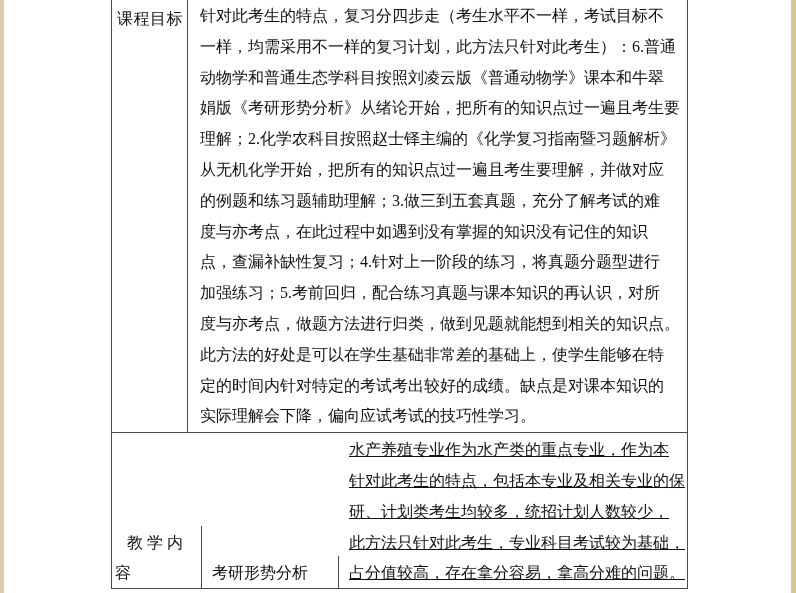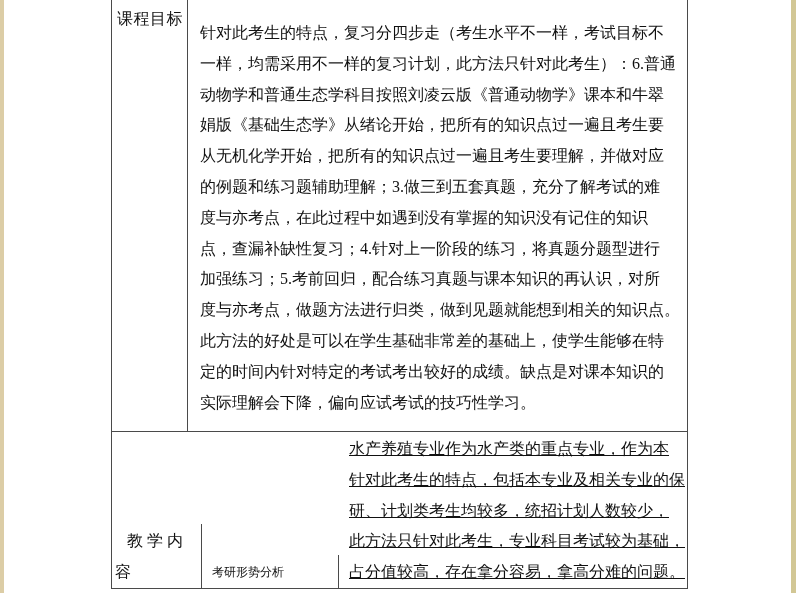--- a/index.html
+++ b/index.html
@@ -23,25 +23,25 @@
     background:#ffffff;
   }
   .trow{display:flex;box-sizing:border-box;}
   #row-objectives{height:434px;border-bottom:1.5px solid #4a4a4a;}
   #row-content{flex:1;align-items:flex-end;}
   .tcell{box-sizing:border-box;overflow:hidden;}
   .cell-divider-r{border-right:1.5px solid #4a4a4a;}
 
   
   #cell-obj-label{width:76px;padding:6px 4px 0 5px;font-size:16px;line-height:26px;letter-spacing:0.5px;}
-  #cell-obj-text{flex:1;padding:18px 8px 0 12px;}
+  #cell-obj-text{flex:1;padding:1px 8px 0 12px;}
 
   
   #cell-teach-label{width:90px;padding:2px 3px 0 3px;}
-  #cell-analysis-label{width:137px;padding:2px 6px 0 10px;font-size:12px;line-height:30.8px;}
+  #cell-analysis-label{width:137px;padding:2px 6px 0 10px;font-size:16px;line-height:30.8px;}
   #cell-analysis-text{flex:1;padding:2px 6px 0 10px;text-decoration:underline;}
 
   .tline{
     font-size:16px;line-height:30.8px;white-space:nowrap;
   }
   #cell-teach-label .tline{line-height:30.8px;}
   #cell-teach-label .tline:first-child{padding-left:12px;}
 </style>
 </head>
 <body>
@@ -52,21 +52,22 @@
 <div id="doc-table">
 
   <div id="row-objectives" class="trow">
     <div id="cell-obj-label" class="tcell cell-divider-r">
       <span>课程目标</span>
     </div>
     <div id="cell-obj-text" class="tcell">
         <div class="tline">针对此考生的特点，复习分四步走（考生水平不一样，考试目标不</div>
         <div class="tline">一样，均需采用不一样的复习计划，此方法只针对此考生）：6.普通</div>
         <div class="tline">动物学和普通生态学科目按照刘凌云版《普通动物学》课本和牛翠</div>
-        <div class="tline">娟版《基础生态学》从绪论开始，把所有的知识点过一遍且考生要</div>
+        <div class="tline">娟版《考研形势分析》从绪论开始，把所有的知识点过一遍且考生要</div>
+        <div class="tline">理解；2.化学农科目按照赵士铎主编的《化学复习指南暨习题解析》</div>
         <div class="tline">从无机化学开始，把所有的知识点过一遍且考生要理解，并做对应</div>
         <div class="tline">的例题和练习题辅助理解；3.做三到五套真题，充分了解考试的难</div>
         <div class="tline">度与亦考点，在此过程中如遇到没有掌握的知识没有记住的知识</div>
         <div class="tline">点，查漏补缺性复习；4.针对上一阶段的练习，将真题分题型进行</div>
         <div class="tline">加强练习；5.考前回归，配合练习真题与课本知识的再认识，对所</div>
         <div class="tline">度与亦考点，做题方法进行归类，做到见题就能想到相关的知识点。</div>
         <div class="tline">此方法的好处是可以在学生基础非常差的基础上，使学生能够在特</div>
         <div class="tline">定的时间内针对特定的考试考出较好的成绩。缺点是对课本知识的</div>
         <div class="tline">实际理解会下降，偏向应试考试的技巧性学习。</div>
       </div>

